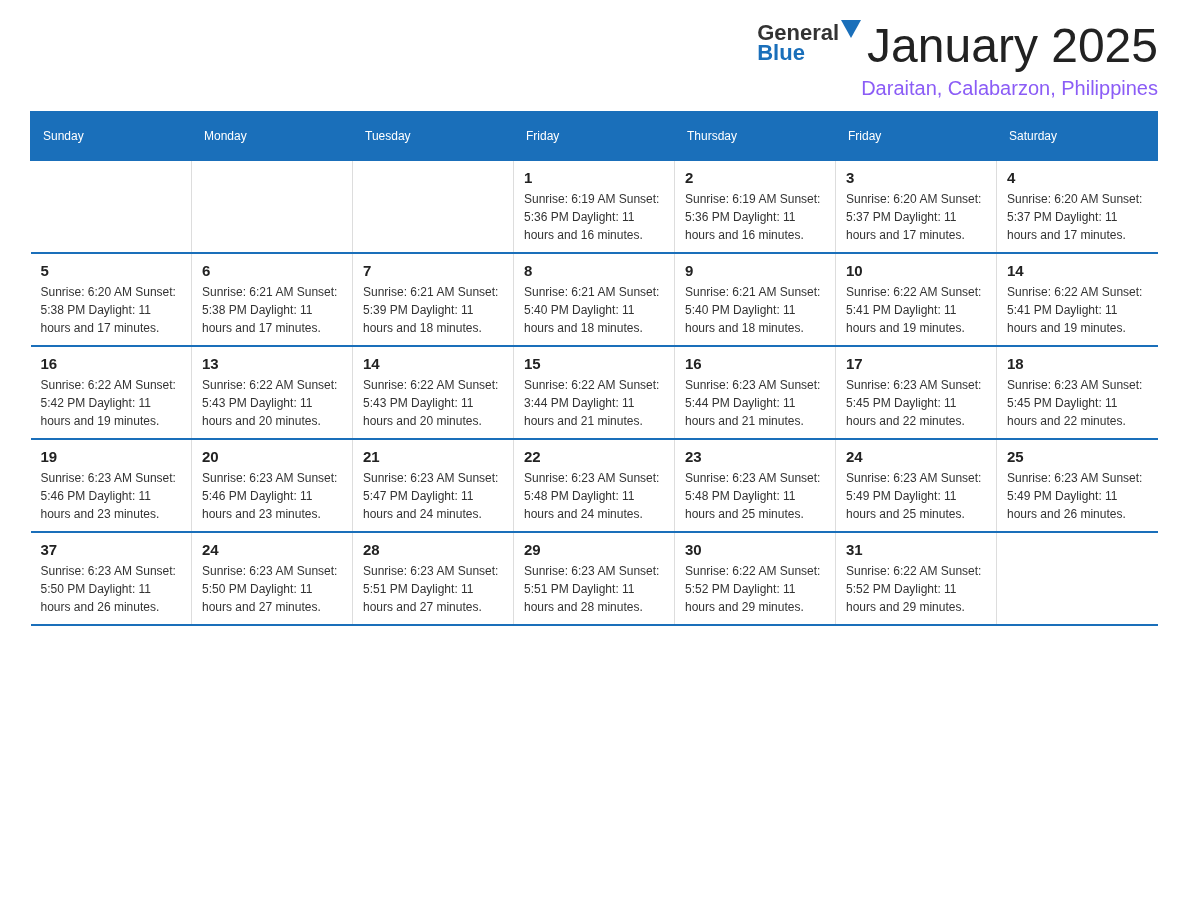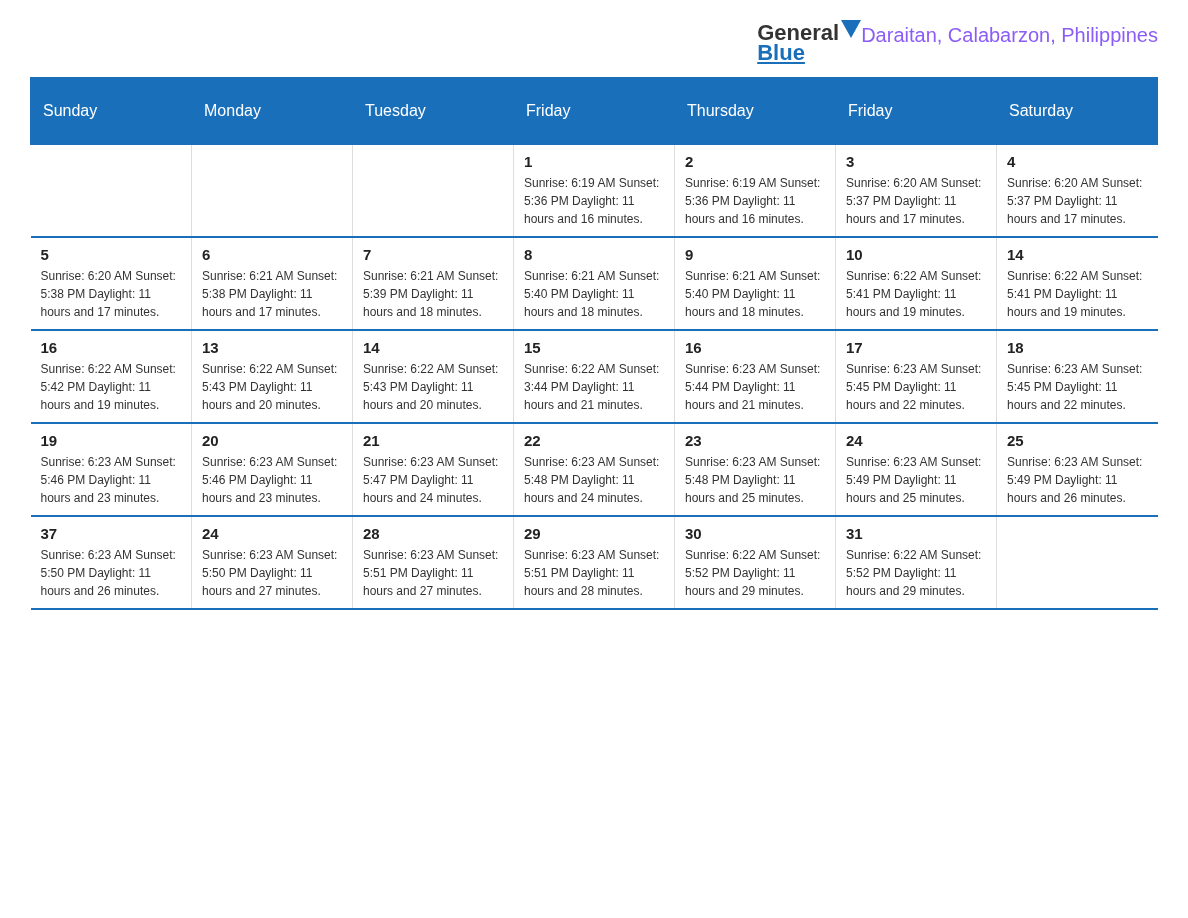--- a/index.html
+++ b/index.html
@@ -46,23 +46,23 @@
       color: #8b5cf6;
       margin-top: 4px;
     }
     .calendar-table {
       width: 100%;
       border-collapse: collapse;
     }
     .calendar-table thead tr th {
       background-color: #1a6fba;
       color: #ffffff;
-      font-size: 16px;
+      font-size: 12px;
       font-weight: normal;
-      padding: 24px 12px;
+      padding: 17px 12px;
       text-align: left;
       border: 1px solid #1a6fba;
     }
     .calendar-table tbody tr {
       border-bottom: 2px solid #1a6fba;
     }
     .calendar-table tbody tr td {
       vertical-align: top;
       padding: 8px 10px;
       font-size: 13px;
@@ -95,24 +95,25 @@
 
 <div class="header-area">
   <div class="logo">
     <div style="display:flex; flex-direction:column; align-items:flex-start;">
       <div style="display:flex; align-items:center; gap:2px;">
         <span class="logo-text-general">General</span>
         <svg width="20" height="20" viewBox="0 0 20 20" style="margin-top:-6px;">
           <polygon points="0,0 20,0 10,18" fill="#1a6fba"></polygon>
         </svg>
       </div>
-      <span class="logo-text-blue" style="margin-top:-6px;text-decoration:underline;">Blue</span>
+      <span class="logo-text-blue" style="margin-top:-6px;">Blue</span>
     </div>
   </div>
   <div class="title-area">
+    <div class="month-title">January 2025</div>
     <div class="location-subtitle">Daraitan, Calabarzon, Philippines</div>
   </div>
 </div>
 
 <table class="calendar-table">
   <thead>
     <tr>
     <th>Sunday</th>
         <th>Monday</th>
         <th>Tuesday</th>

